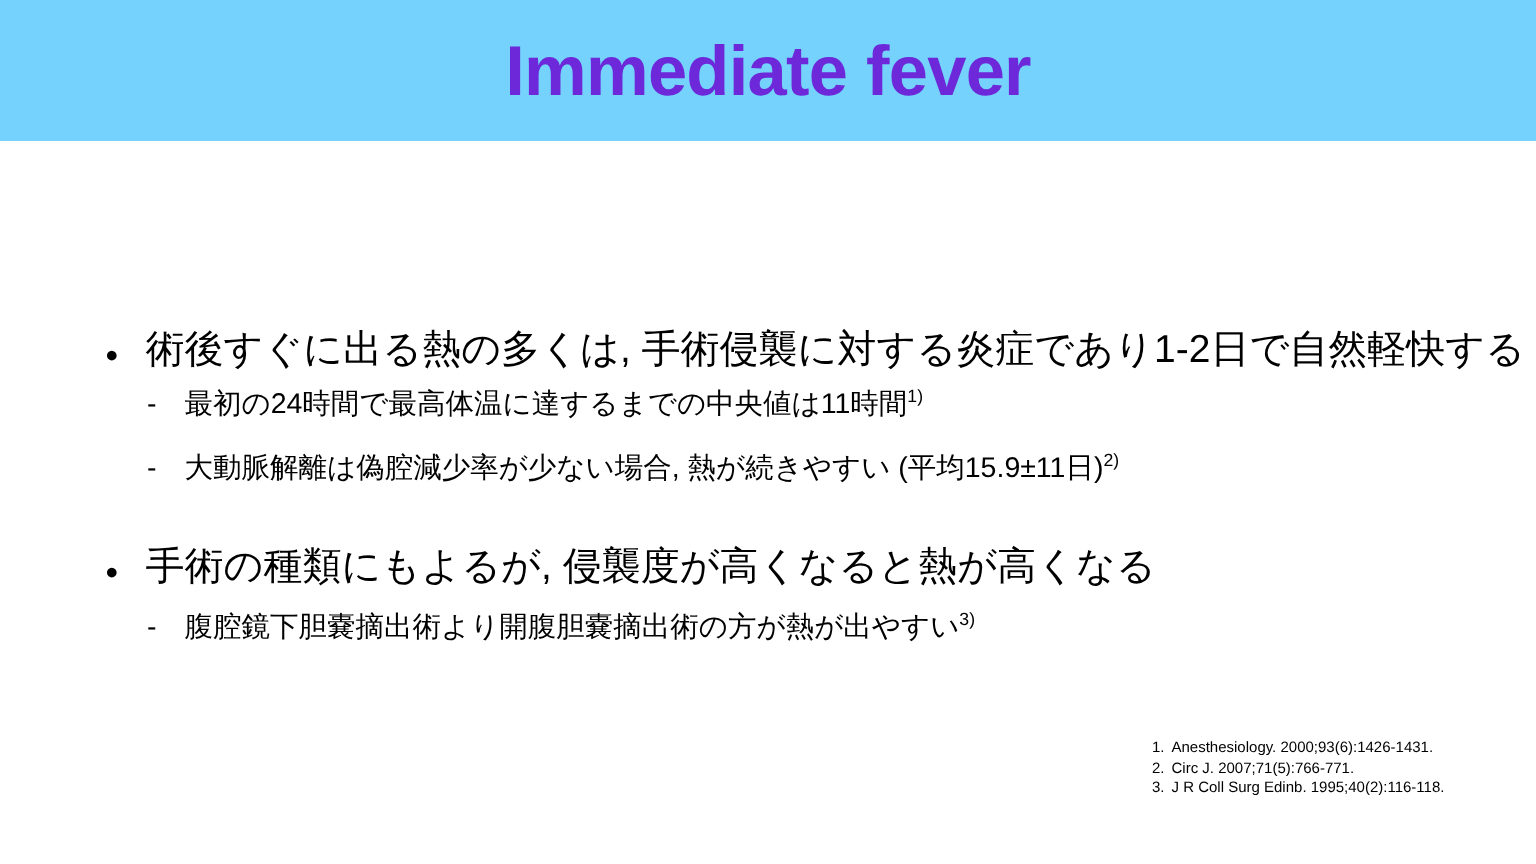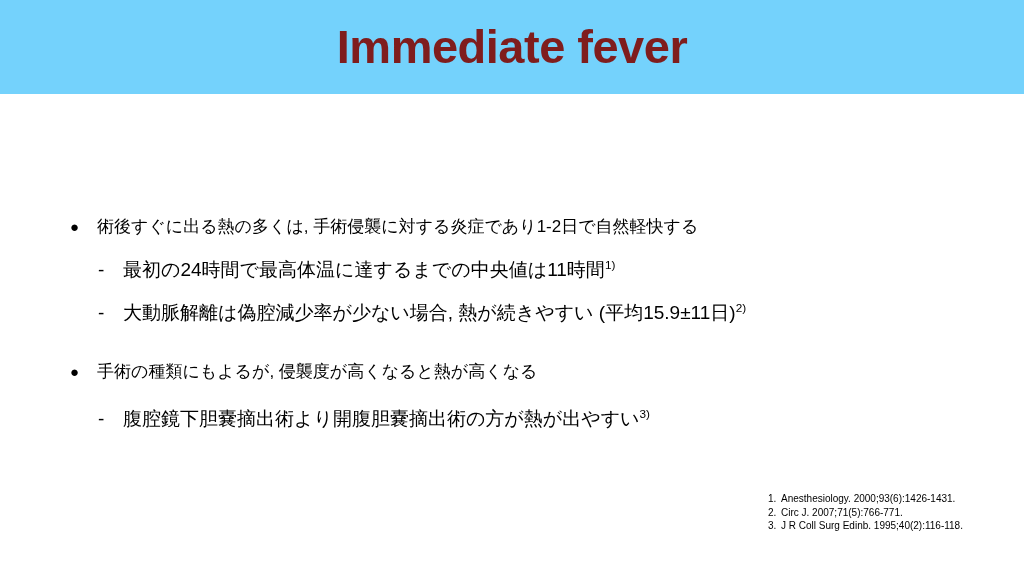--- a/index.html
+++ b/index.html
@@ -26,21 +26,21 @@
     background: #74d2fc;
     display: flex;
     align-items: center;
     justify-content: center;
   }
   #slide-title {
     font-size: 47px;
     font-weight: bold;
     letter-spacing: -0.5px;
     line-height: 1;
-    color: #7f1d1d;
+    color: #6d28d9;
     white-space: nowrap;
     margin-top: -2px;
   }
 
   
   #slide-body {
     position: absolute;
     left: 0;
     top: 94px;
     width: 1024px;
@@ -60,21 +60,21 @@
     font-size: 20.5px;
   }
   .level1 .marker {
     width: 27px;
     flex: 0 0 27px;
     font-size: 15px;
     line-height: 1;
     color: #000;
   }
   .level1 .btext {
-    font-size: 17px;
+    font-size: 26px;
     line-height: 1.2;
   }
 
   
   .level2 {
     left: 98px;
     font-size: 19.5px;
   }
   .level2 .marker {
     width: 25px;

